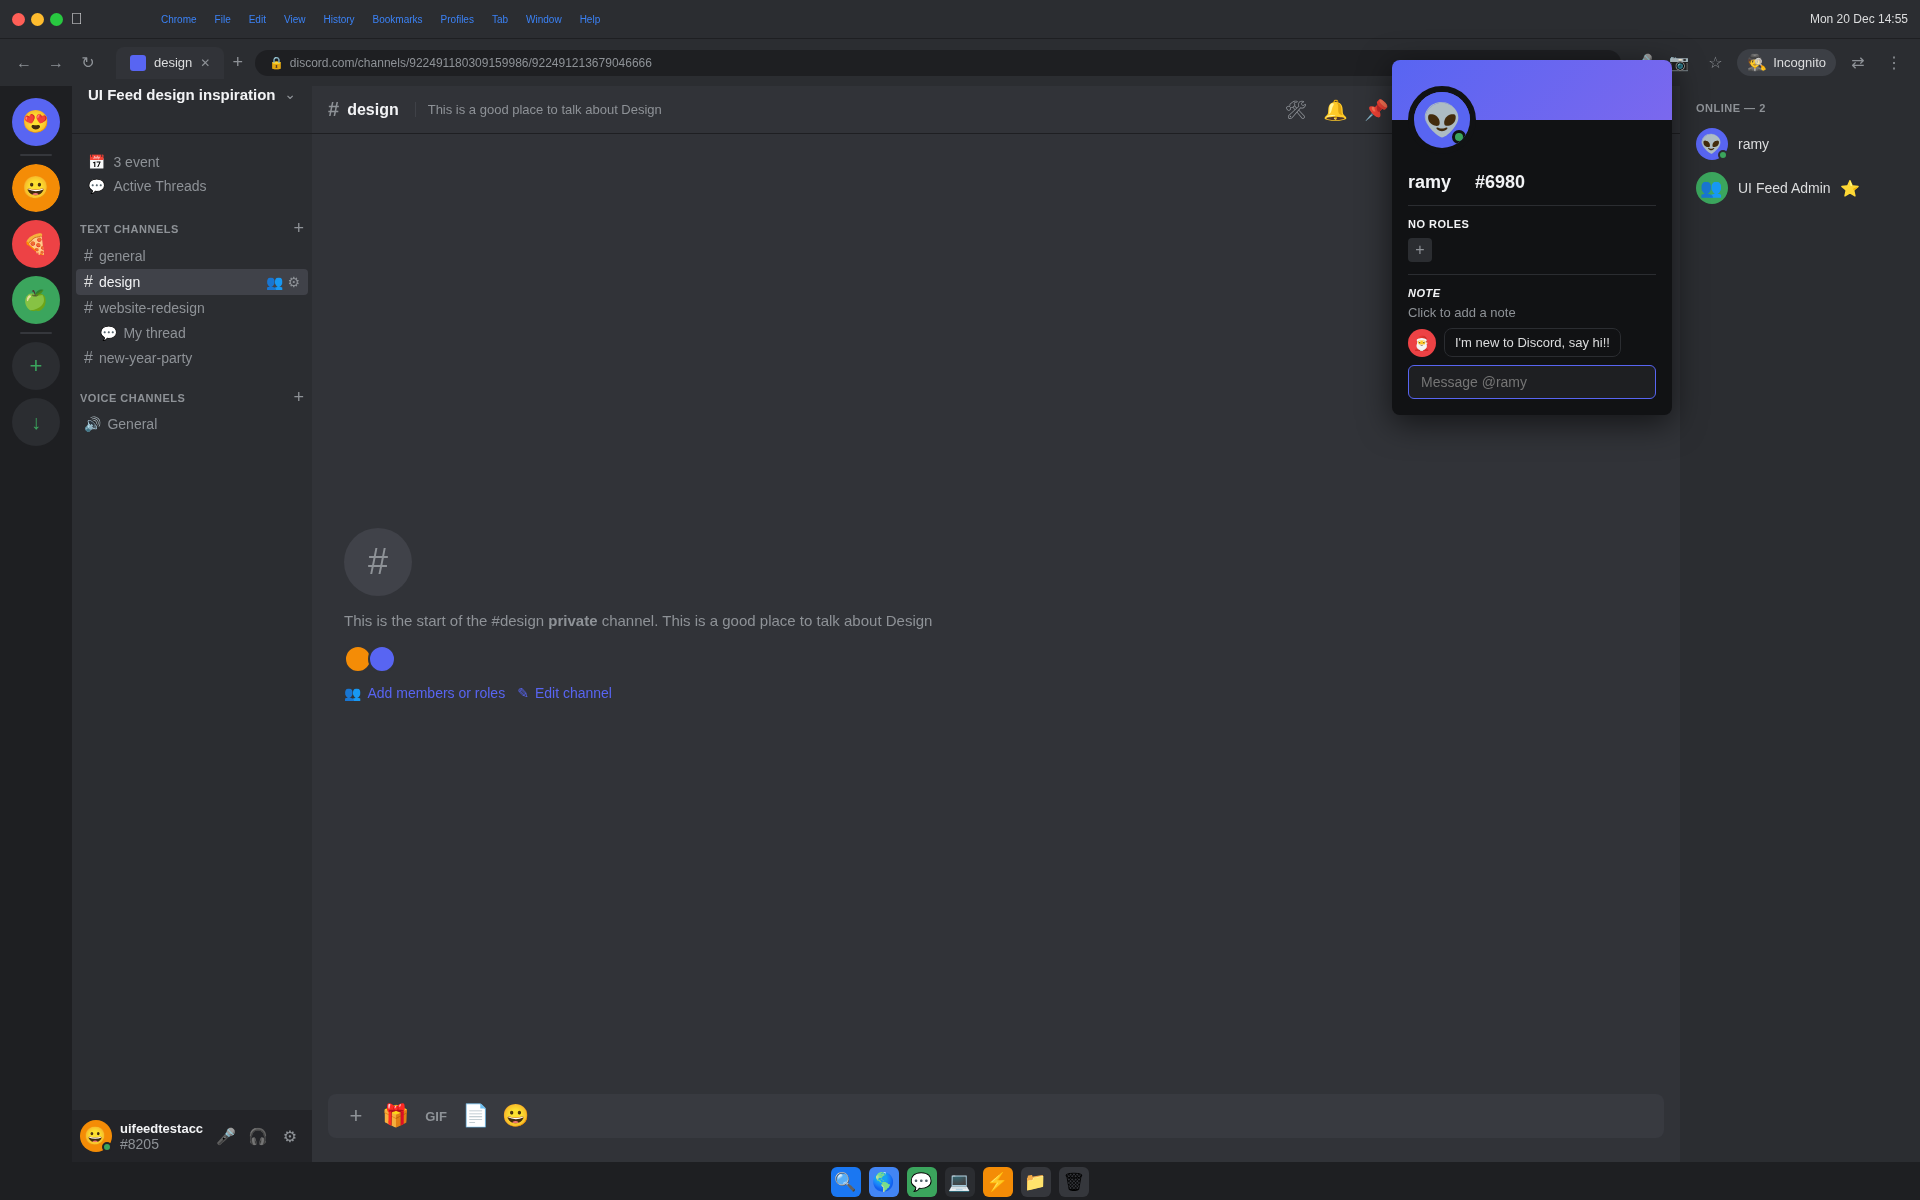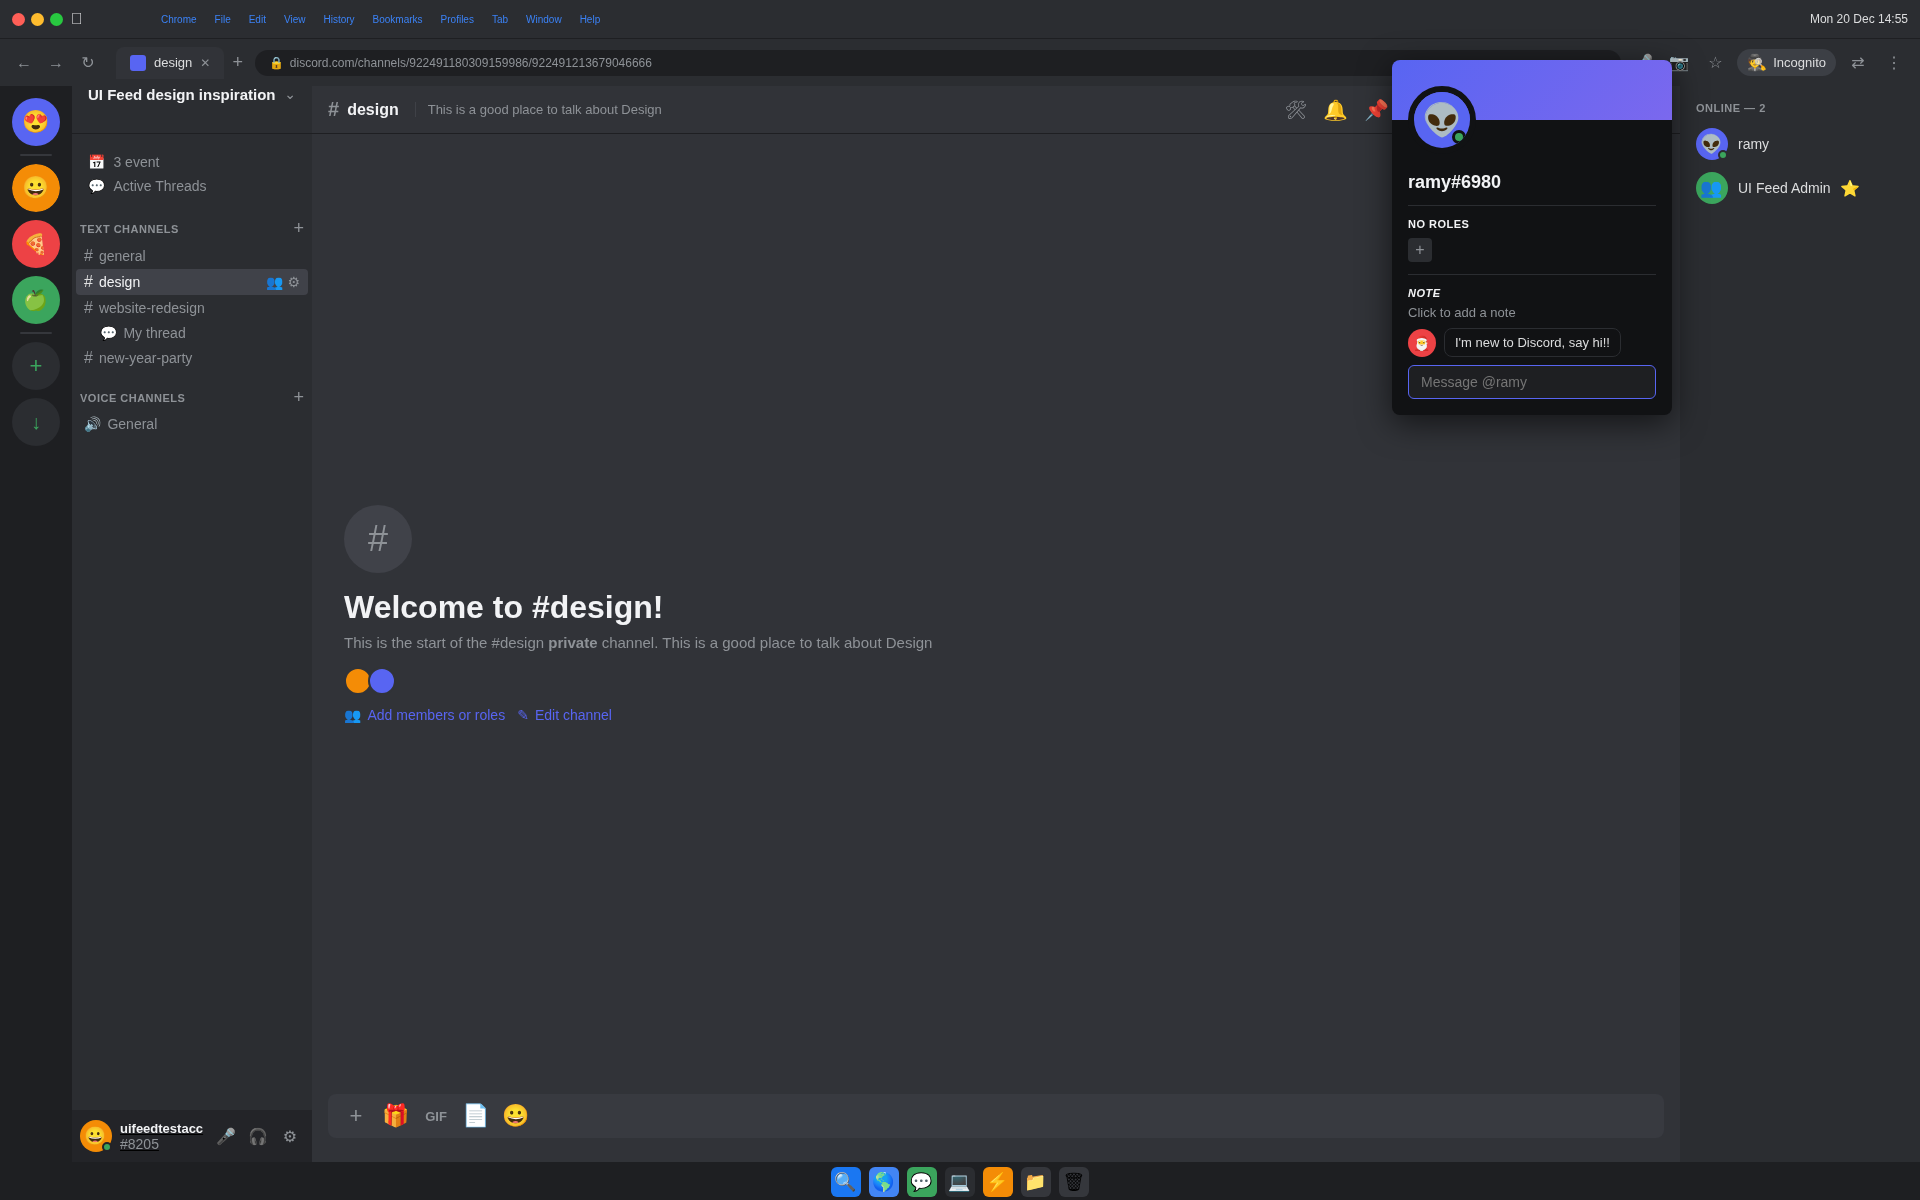--- a/index.html
+++ b/index.html
@@ -287,21 +287,21 @@
       overflow: hidden;
     }
     .online-dot {
       width: 10px; height: 10px;
       background: #3ba55d;
       border-radius: 50%;
       position: absolute;
       bottom: 0; right: 0;
       border: 2px solid #232428;
     }
-    .user-info { flex: 1; text-decoration: underline; }
+    .user-info { flex: 1; }
     .user-name { color: #f2f3f5; font-size: 13px; font-weight: 600; }
     .user-tag { color: #8e9297; font-size: 14px; }
     .user-panel-actions { display: flex; gap: 4px; }
     .user-panel-btn {
       color: #8e9297; font-size: 16px;
       width: 28px; height: 28px;
       display: flex; align-items: center; justify-content: center;
       cursor: pointer;
       border-radius: 4px;
     }
@@ -807,21 +807,20 @@
       </div>
     </div>
 
     <div class="messages-area">
       <div class="channel-welcome">
         <div style="flex:1;"></div>
         <div style="margin-top: auto; width:100%;">
           <div class="channel-welcome-icon">
             <span style="font-size:36px;">#</span>
           </div>
-          <div class="channel-welcome-title">Welcome to #design!</div>
           <div class="channel-welcome-desc">
             <span>This is the start of the #design </span><strong>private</strong><span> channel. This is a good place to talk about Design</span>
           </div>
           <div class="member-avatars">
             <div class="member-avatar-small orange"></div>
             <div class="member-avatar-small blue"></div>
           </div>
           <div class="channel-actions-row" style="margin-top:12px;">
             <span class="channel-action-link">
               <span>👥</span>
@@ -873,21 +872,21 @@
     <div class="profile-banner"></div>
     <div class="profile-avatar-area">
       <div class="profile-avatar-large">
         <div style="width:100%;height:100%;background:#5865f2;display:flex;align-items:center;justify-content:center;font-size:32px;">👽</div>
         <div class="profile-online-dot"></div>
       </div>
     </div>
     <div class="profile-body">
       <div style="margin-top:8px;">
         <span class="profile-username">
-          <span>ramy</span><span style="color:#f2f3f5;">#6980</span>
+          <span>ramy</span><span style="color:#f2f3f5;margin-left:24px;">#6980</span>
         </span>
       </div>
       <div class="profile-divider"></div>
       <div class="profile-section-title">NO ROLES</div>
       <div class="profile-roles-add">+</div>
       <div class="profile-divider"></div>
       <div class="profile-note-title">NOTE</div>
       <div class="profile-note-click">Click to add a note</div>
       <div class="profile-tooltip">
         <div class="tooltip-avatar" style="width:28px;height:28px;border-radius:50%;background:#ed4245;display:flex;align-items:center;justify-content:center;font-size:14px;">🎅</div>

